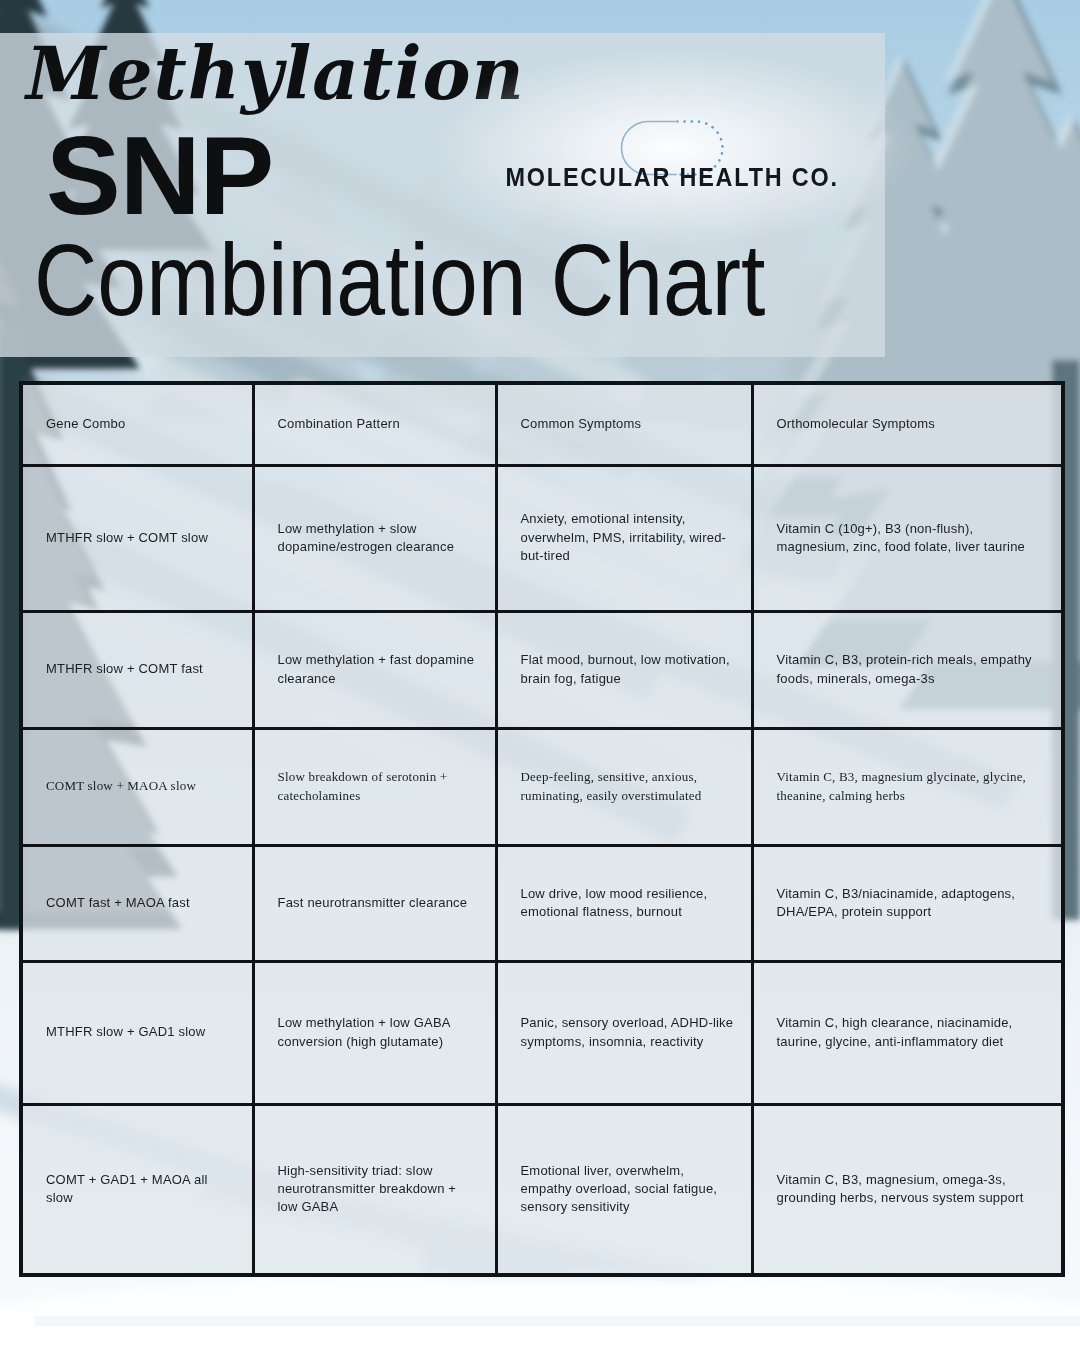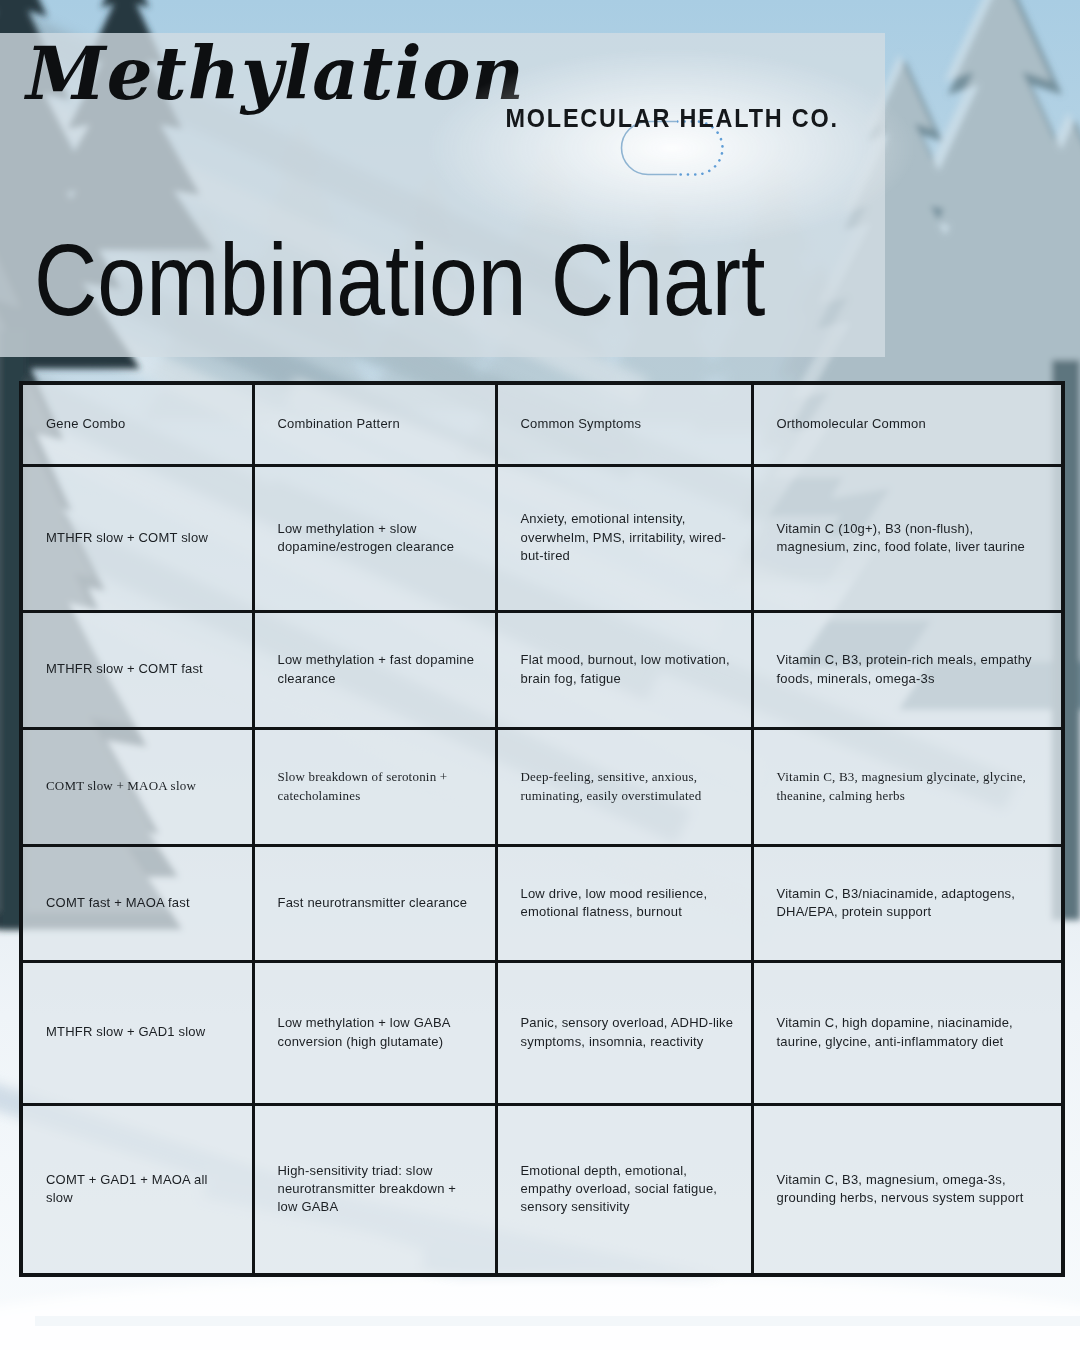--- a/index.html
+++ b/index.html
@@ -25,21 +25,21 @@
     color:var(--title-text,#0d0f11);
   }
   .title-rest{
     position:absolute;left:34px;top:232px;
     font-weight:normal;font-size:102px;line-height:.95;letter-spacing:0;
     transform:scaleX(.86);transform-origin:left top;white-space:nowrap;
     color:var(--title-text,#0d0f11);
   }
   .logo{
     position:absolute;left:517px;top:103px;width:310px;height:90px;
-    display:flex;align-items:flex-start;justify-content:center;
+    display:flex;align-items:flex-end;justify-content:center;
   }
   .logo::before{
     content:"";position:absolute;inset:-55px -90px;
     background:radial-gradient(closest-side,rgba(255,255,255,.95),rgba(255,255,255,0));
   }
   .logo svg{position:absolute;left:50%;top:50%;transform:translate(-50%,-50%);}
   .brand-name{
     position:relative;font-weight:bold;font-size:26px;letter-spacing:2px;
     white-space:nowrap;transform:scaleX(.9);color:#15181b;
   }
@@ -155,20 +155,21 @@
     <g filter="url(#b6)" opacity=".8">
       <rect x="-50" y="1150" width="600" height="26" fill="#c7d6e2" transform="rotate(18 200 1160)"></rect>
       <rect x="200" y="1230" width="700" height="30" fill="#cfdce6" transform="rotate(12 500 1240)"></rect>
       <rect x="420" y="1300" width="800" height="24" fill="#c9d8e3" transform="rotate(8 800 1310)"></rect>
       <ellipse cx="540" cy="1335" rx="620" ry="60" fill="#ffffff"></ellipse>
     </g>
   </svg>
 
   <div class="hero-panel"></div>
   <div class="title-script">Methylation</div>
+  <div class="title-acronym">SNP</div>
   <div class="title-rest">Combination Chart</div>
 
   <div class="logo">
     <svg width="104" height="56" viewBox="0 0 104 56" aria-hidden="true">
       <defs>
         <clipPath id="capL">
             <rect x="0" y="0" width="57" height="56"></rect>
           </clipPath>
         <clipPath id="capR">
             <rect x="57" y="0" width="47" height="56"></rect>
@@ -185,21 +186,21 @@
         <col style="width:232px">
         <col style="width:243px">
         <col style="width:256px">
         <col style="width:311px">
       </colgroup>
     <thead>
       <tr class="h-head">
         <th>Gene Combo</th>
         <th>Combination Pattern</th>
         <th>Common Symptoms</th>
-        <th>Orthomolecular Common</th>
+        <th>Orthomolecular Symptoms</th>
       </tr>
     </thead>
     <tbody>
       <tr class="h-r0">
         <td>MTHFR slow + COMT slow</td>
         <td>Low methylation + slow dopamine/estrogen clearance</td>
         <td>Anxiety, emotional intensity, overwhelm, PMS, irritability, wired-but-tired</td>
         <td>Vitamin C (10g+), B3 (non-flush), magnesium, zinc, food folate, liver taurine</td>
       </tr>
       <tr class="h-r1">
@@ -217,25 +218,25 @@
       <tr class="h-r3">
         <td>COMT fast + MAOA fast</td>
         <td>Fast neurotransmitter clearance</td>
         <td>Low drive, low mood resilience, emotional flatness, burnout</td>
         <td>Vitamin C, B3/niacinamide, adaptogens, DHA/EPA, protein support</td>
       </tr>
       <tr class="h-r4">
         <td>MTHFR slow + GAD1 slow</td>
         <td>Low methylation + low GABA conversion (high glutamate)</td>
         <td>Panic, sensory overload, ADHD-like symptoms, insomnia, reactivity</td>
-        <td>Vitamin C, high dopamine, niacinamide, taurine, glycine, anti-inflammatory diet</td>
+        <td>Vitamin C, high clearance, niacinamide, taurine, glycine, anti-inflammatory diet</td>
       </tr>
       <tr class="h-r5">
         <td>COMT + GAD1 + MAOA all slow</td>
         <td>High-sensitivity triad: slow neurotransmitter breakdown + low GABA</td>
-        <td>Emotional depth, emotional, empathy overload, social fatigue, sensory sensitivity</td>
+        <td>Emotional liver, overwhelm, empathy overload, social fatigue, sensory sensitivity</td>
         <td>Vitamin C, B3, magnesium, omega-3s, grounding herbs, nervous system support</td>
       </tr>
     </tbody>
   </table>
 
   <div class="under-band"></div>
 </div>
 
 </body></html>

